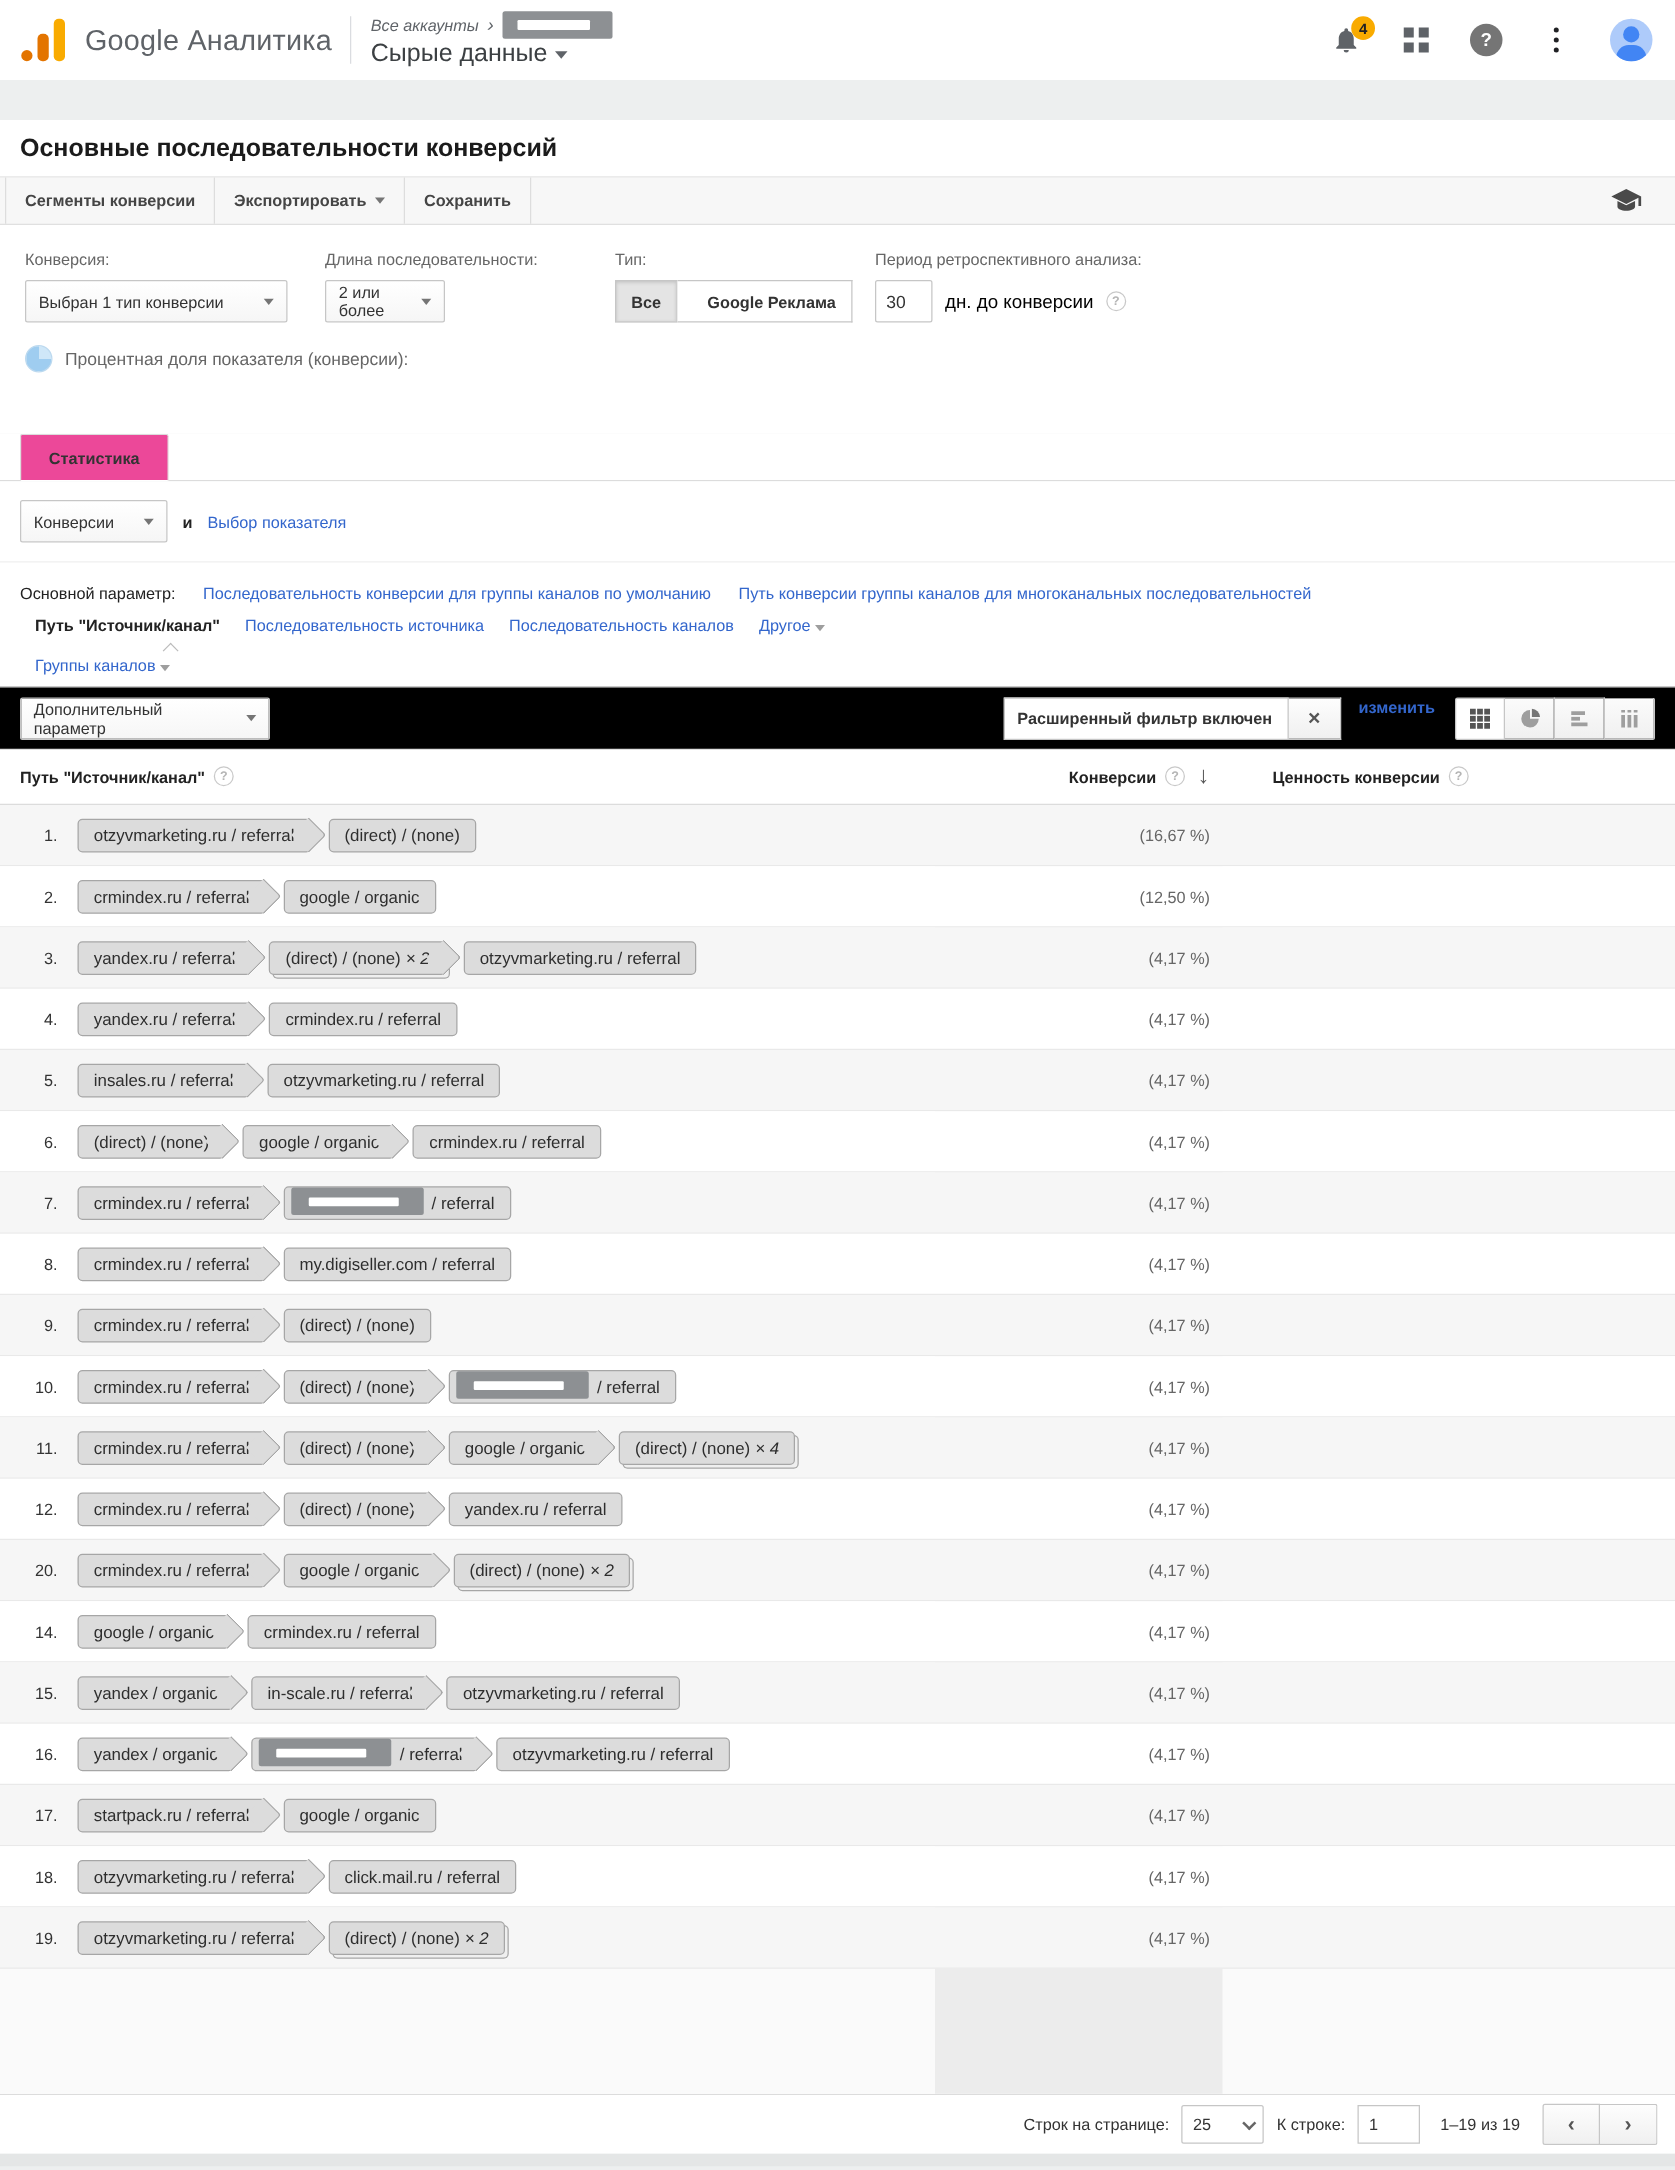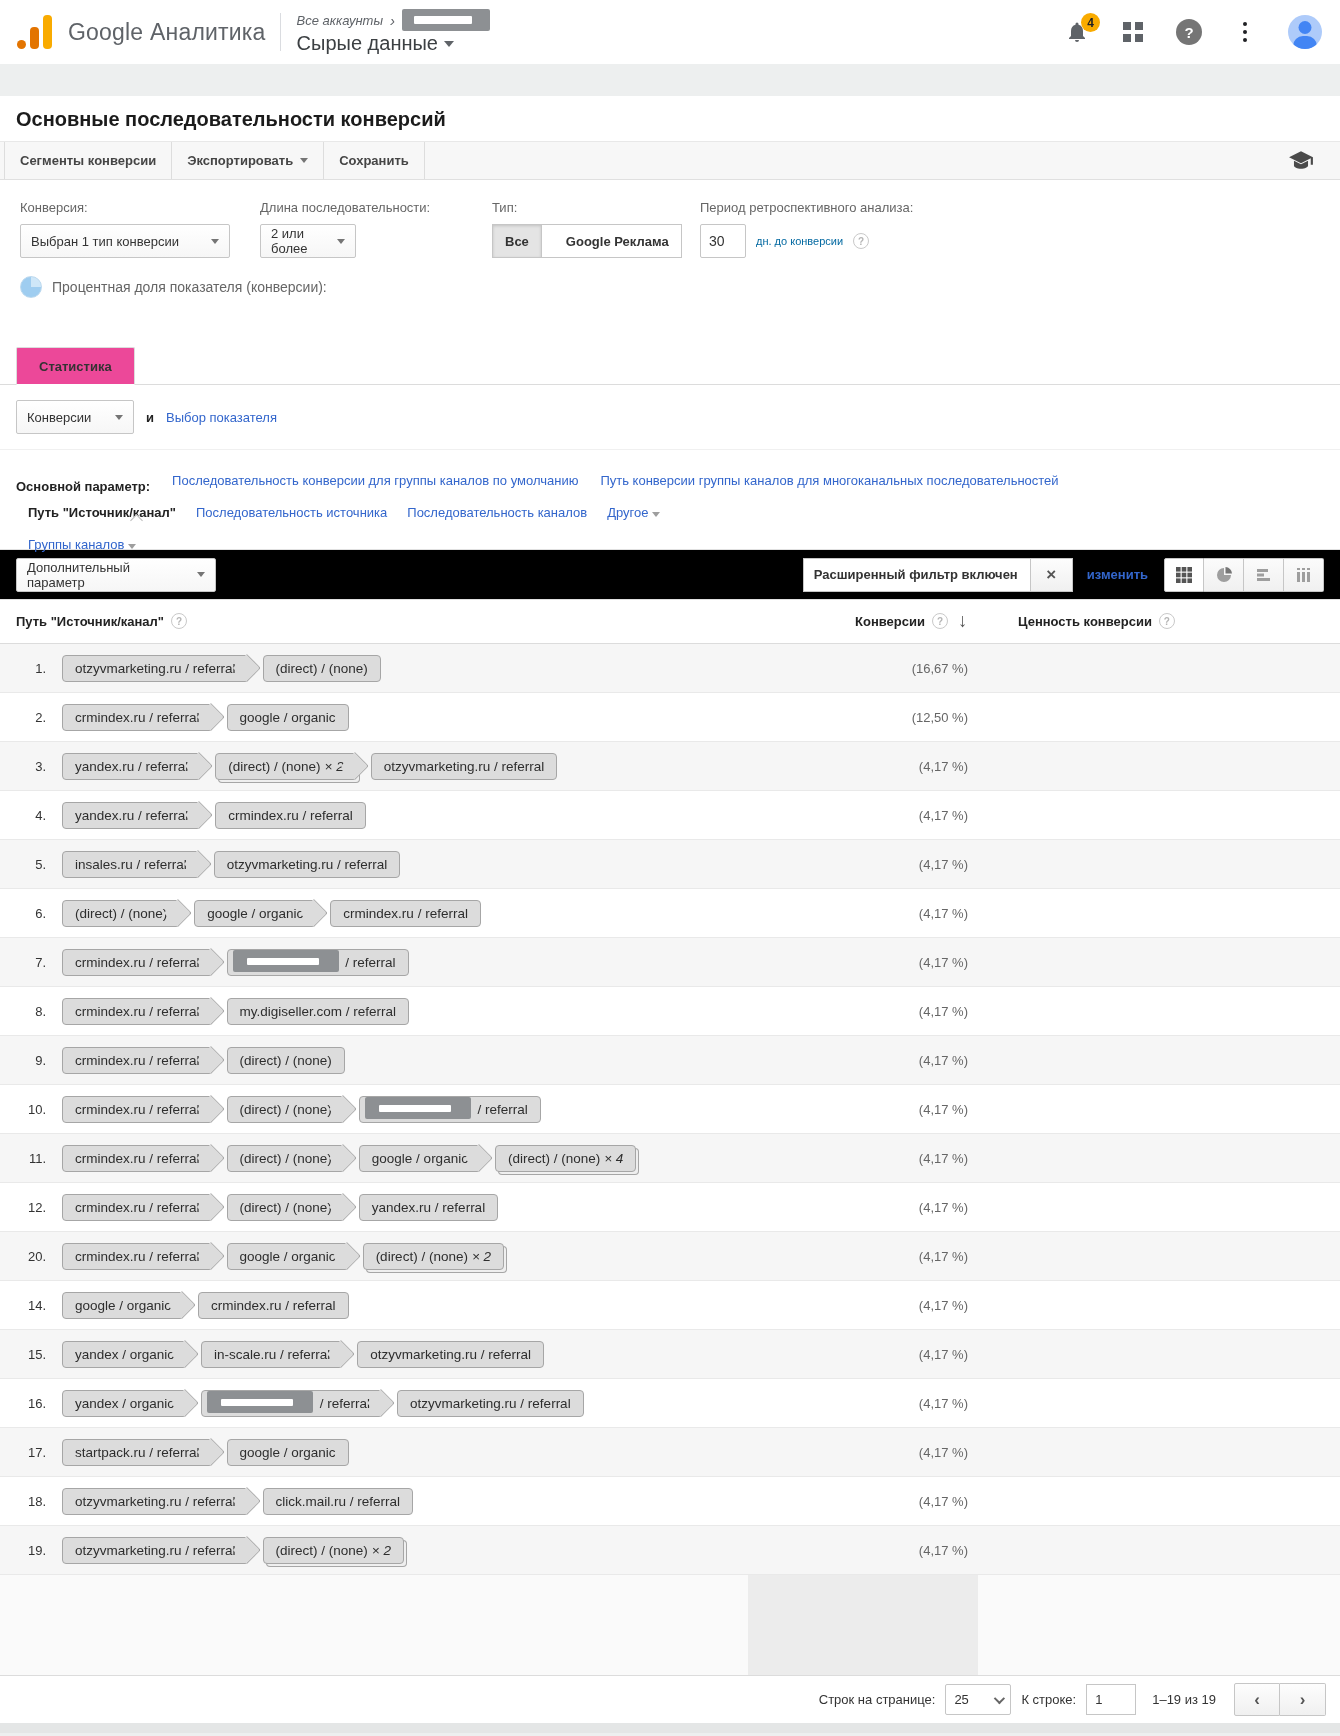--- a/index.html
+++ b/index.html
@@ -52,41 +52,41 @@
   .flabel { color:#666; margin-bottom:9px; }
   .dropbtn { height:34px; background:linear-gradient(#ffffff,#f6f6f6); border:1px solid #c6c6c6; border-radius:2px; display:inline-flex; align-items:center; justify-content:space-between; padding:0 10px; color:#333; cursor:pointer; }
   .dropbtn .caret-sm { width:0;height:0;border-left:4px solid transparent;border-right:4px solid transparent;border-top:5px solid #757575; margin-left:10px; }
   .w210{width:210px} .w96{width:96px}
   .segtoggle { display:inline-flex; height:34px; }
   .seg { display:flex; align-items:center; padding:0 12px; border:1px solid #c6c6c6; font-weight:700; color:#333; background:#fff; cursor:pointer; }
   .seg.on { background:#e4e4e4; box-shadow:inset 0 1px 3px rgba(0,0,0,.15); }
   .seg + .seg { border-left:none;padding-left:24px; }
   .lookrow { display:flex; align-items:center; gap:10px; }
   .numinput { width:46px; height:34px; border:1px solid #c6c6c6; border-radius:2px; padding:0 8px; font-size:14px; color:#333; font-family:inherit; }
-  .looksuffix { font-size:11px; color:#0369a1; }
+  .looksuffix { font-size:15px; color:#000000; }
   .qmark { width:16px; height:16px; border-radius:50%; border:1px solid #c9c9c9; color:#b5b5b5; background:#fff; font-size:10px; font-weight:700; display:inline-flex; align-items:center; justify-content:center; flex:none; }
   .pierow { display:flex; align-items:center; gap:10px; margin-top:18px; color:#666; font-size:14px; }
   .pieicon { width:22px; height:22px; border-radius:50%; background:conic-gradient(#cfe7f8 0 90deg, #9fcdf0 90deg 360deg); border:1px solid #bcd9ef; }
   
   .tabbar { background:#fff; border-bottom:1px solid #dcdcdc; padding-left:16px; }
   .tab { display:inline-block; padding:11px 22px 10px; background:#ec4899; border:1px solid #dcdcdc; border-bottom:1px solid #fff; margin-bottom:-1px; border-radius:2px 2px 0 0; font-weight:700; color:#333; cursor:pointer; }
   .metricsrow { background:#fff; padding:15px 16px; display:flex; align-items:center; gap:12px; height:64px; }
   .andtxt { font-weight:700; color:#222; }
   a.bluelink { color:#3366cc; text-decoration:none; cursor:pointer; }
   
   .dims { background:#fff; padding:12px 16px 8px; height:100px; position:relative; border-top:1px solid #f0f0f0; }
   .dimline { display:flex; align-items:center; gap:22px; line-height:26px; }
   .dimline2 { padding-left:12px; gap:20px; }
-  .dimlabel { font-weight:700; color:#222;margin-top:12px; }
+  .dimlabel { font-weight:400; color:#222; }
   .dimsel { font-weight:700; color:#222; }
   .caret-xs { width:0;height:0;border-left:4px solid transparent;border-right:4px solid transparent;border-top:5px solid #9e9e9e; display:inline-block; margin-left:4px; }
   .upcaret { position:absolute; left:132px; top:66px; width:9px; height:9px; border-top:1px solid #bbb; border-left:1px solid #bbb; transform:rotate(45deg); background:#fff; }
   
   .controls { background:#000000; border-top:1px solid #e0e0e0; border-bottom:1px solid #e0e0e0; height:51px; display:flex; align-items:center; padding:0 16px; }
-  .controls .right { margin-left:auto; display:flex; align-items:center;padding-left:22px; }
+  .controls .right { margin-left:auto; display:flex; align-items:flex-start;padding-left:22px; }
   .filterbox { display:flex; height:34px; }
   .filterbox .ftext { width:228px; border:1px solid #c6c6c6; background:#fff; display:flex; align-items:center; padding:0 10px; font-weight:700; color:#333; }
   .filterbox .fclose { width:42px; border:1px solid #c6c6c6; border-left:none; background:linear-gradient(#fdfdfd,#f0f0f0); display:flex; align-items:center; justify-content:center; font-size:17px; font-weight:700; color:#555; cursor:pointer; }
   .editlink { font-weight:700; margin:0 16px 0 14px; }
   .views { display:flex; }
   .viewbtn { width:40px; height:34px; border:1px solid #c6c6c6; background:linear-gradient(#fbfbfb,#f0f0f0); display:flex; align-items:center; justify-content:center; cursor:pointer; }
   .viewbtn + .viewbtn { border-left:none; }
   .viewbtn:first-child { border-radius:2px 0 0 2px; }
   .viewbtn:last-child { border-radius:0 2px 2px 0; }
   .viewbtn.active { background:#fff; }

